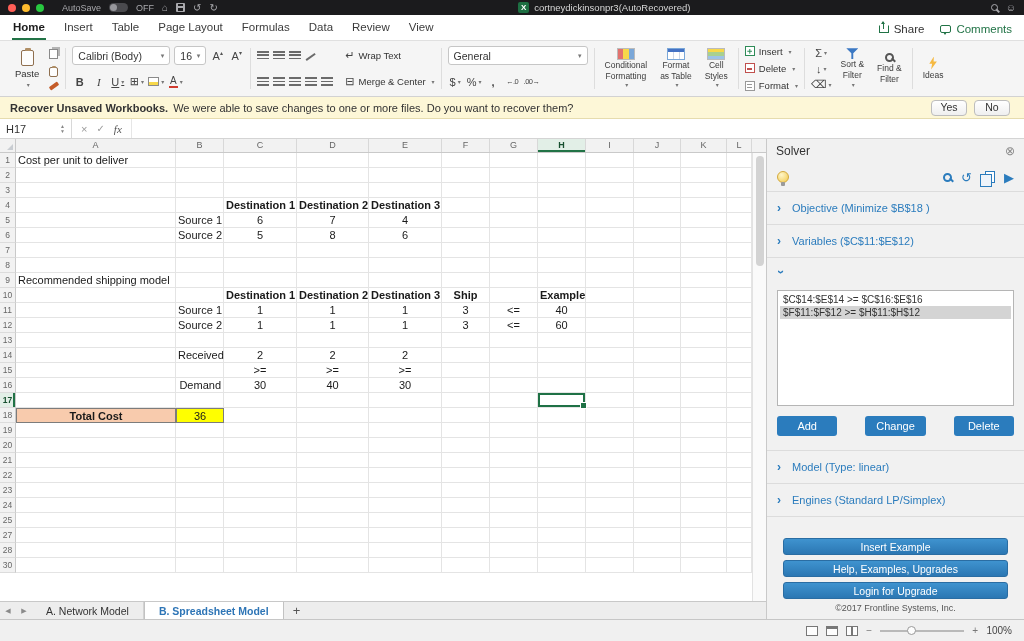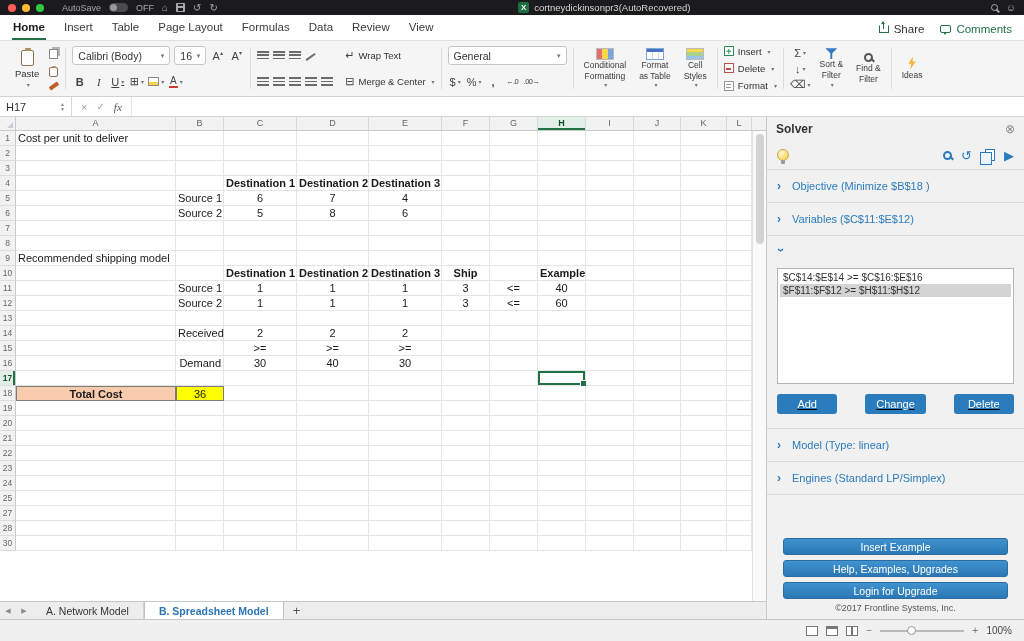--- a/index.html
+++ b/index.html
@@ -123,38 +123,38 @@
   .sheettabs{height:18px;flex:none;background:#ededed;border-top:1px solid #c8c8c8;display:flex;align-items:stretch;font-size:10.5px;color:#444;}
   .stnav{width:16px;display:flex;align-items:center;justify-content:center;font-size:7px;color:#8a8a8a;}
   .stab-strip{display:flex;align-items:stretch;}
   .stab{padding:0 14px;display:flex;align-items:center;border-right:1px solid #d2d2d2;white-space:nowrap;color:#333;}
   .stab.active{background:#fff;font-weight:bold;color:#2e75b6;border-left:1px solid #c2c2c2;border-right:1px solid #c2c2c2;}
   .staddsheet{width:26px;display:flex;align-items:center;justify-content:center;font-size:13px;color:#555;}
 
   
   .solver{width:258px;flex:none;background:#f1f1f1;border-left:1px solid #c9c9c9;display:flex;flex-direction:column;min-height:0;overflow:hidden;}
   .sv-header{height:24px;flex:none;display:flex;align-items:center;padding:0 9px;}
-  .sv-title{font-weight:bold;font-size:12px;color:#333;}
+  .sv-title{font-weight:normal;font-size:12px;color:#333;}
   .sv-close{margin-left:auto;color:#8a8a8a;font-size:12px;line-height:1;}
   .sv-toolbar{height:28px;flex:none;display:flex;align-items:center;padding:0 10px;}
   .sv-tools{margin-left:auto;display:flex;align-items:center;gap:9px;}
   .bulb{width:12px;height:12px;border-radius:50%;background:radial-gradient(circle at 35% 30%,#fff6c9,#f2c94c);border:1px solid #d3a93c;position:relative;flex:none;}
   .bulb::after{content:"";position:absolute;left:3px;bottom:-4px;width:4px;height:4px;background:#9a9a9a;border-radius:1px;}
   .magblue{width:9px;height:9px;border:2px solid #2b7cbd;border-radius:50%;position:relative;flex:none;}
   .magblue::after{content:"";position:absolute;width:5px;height:2px;background:#2b7cbd;right:-4px;bottom:-1.5px;transform:rotate(45deg);}
   .svglyph{color:#2b7cbd;font-size:13px;line-height:1;}
   .papers{width:10px;height:12px;border:1.5px solid #2b7cbd;background:#fff;position:relative;margin-left:4px;flex:none;}
   .papers::before{content:"";position:absolute;left:-6px;top:2px;width:10px;height:11px;border:1.5px solid #2b7cbd;background:#eef4fa;}
   .sv-section{flex:none;border-top:1px solid #dcdcdc;padding:10px 10px;display:flex;align-items:center;gap:7px;color:#2b7cbd;font-size:11px;white-space:nowrap;overflow:hidden;}
   .chev{font-size:12px;font-weight:bold;display:inline-block;width:8px;flex:none;line-height:1;}
   .sv-section.open .chev{transform:rotate(90deg);}
   .sv-listbox{flex:none;margin:0 10px 10px;height:116px;background:#fff;border:1px solid #b5b5b5;font-size:10px;color:#333;padding:2px;overflow:hidden;}
   .sv-item{padding:1px 3px;white-space:nowrap;}
   .sv-item.selected{background:#d4d4d4;}
-  .sv-btnrow{flex:none;display:flex;gap:28px;padding:0 10px 14px;text-decoration:underline;}
+  .sv-btnrow{flex:none;display:flex;gap:28px;padding:0 10px 14px;}
   .sv-btn{flex:1;height:20px;background:#2b7cbd;border:none;border-radius:3px;color:#fff;font-size:11px;font-family:inherit;padding:0;}
   .sv-spacer{flex:1;border-top:1px solid #dcdcdc;}
   .sv-footer{flex:none;display:flex;flex-direction:column;gap:5px;padding:0 16px;}
   .sv-fbtn{height:17px;background:linear-gradient(#3f93cf,#2b77b3);border:1px solid #2a6da3;border-radius:3px;color:#fff;font-size:10.5px;font-family:inherit;padding:0;line-height:14px;}
   .sv-copy{flex:none;text-align:center;font-size:9px;color:#555;padding:4px 0 6px;white-space:nowrap;}
 
   
   .statusbar{height:22px;flex:none;background:#f0f0f0;border-top:1px solid #c6c6c6;display:flex;align-items:center;padding:0 12px;font-size:10px;color:#555;}
   .sb-right{margin-left:auto;display:flex;align-items:center;gap:8px;}
   .vicon{width:12px;height:10px;border:1px solid #777;background:#fdfdfd;flex:none;}
@@ -283,21 +283,21 @@
         <span class="rlabel11">Wrap Text</span>
       </div>
       <div class="rrow has-caret">
         <span class="glyph">⊟</span>
         <span class="rlabel11">Merge &amp; Center</span>
       </div>
     </div>
     <div class="rdivider"></div>
 
     <div class="rcol rgroup">
-      <div class="combo" style="width:119px">General</div>
+      <div class="combo" style="width:140px">General</div>
       <div class="rrow">
         <span class="sbtn has-caret">
             <span>$</span>
           </span>
         <span class="sbtn has-caret">
             <span>%</span>
           </span>
         <span class="sbtn bld">,</span>
         <span class="sbtn tinytxt">
             <span>←.0</span>
@@ -370,20 +370,28 @@
     <div class="rdivider"></div>
 
     <div class="rgroup">
       <div class="bigbtn">
         <span class="bolt"></span>
         <span>Ideas</span>
       </div>
     </div>
   </div>
 
+  <div class="notify">
+    <span class="ntitle">Recover Unsaved Workbooks.</span>
+    <span class="nmsg">We were able to save changes to one or more files. Do you want to recover them?</span>
+    <div class="nbtns">
+      <button class="nbtn">Yes</button>
+      <button class="nbtn">No</button>
+    </div>
+  </div>
 
   <div class="formulabar">
     <div class="namebox">
       <span>H17</span>
       <span class="stepper">
         <span>▲</span>
         <span>▼</span>
       </span>
     </div>
     <div class="fb-icons">

